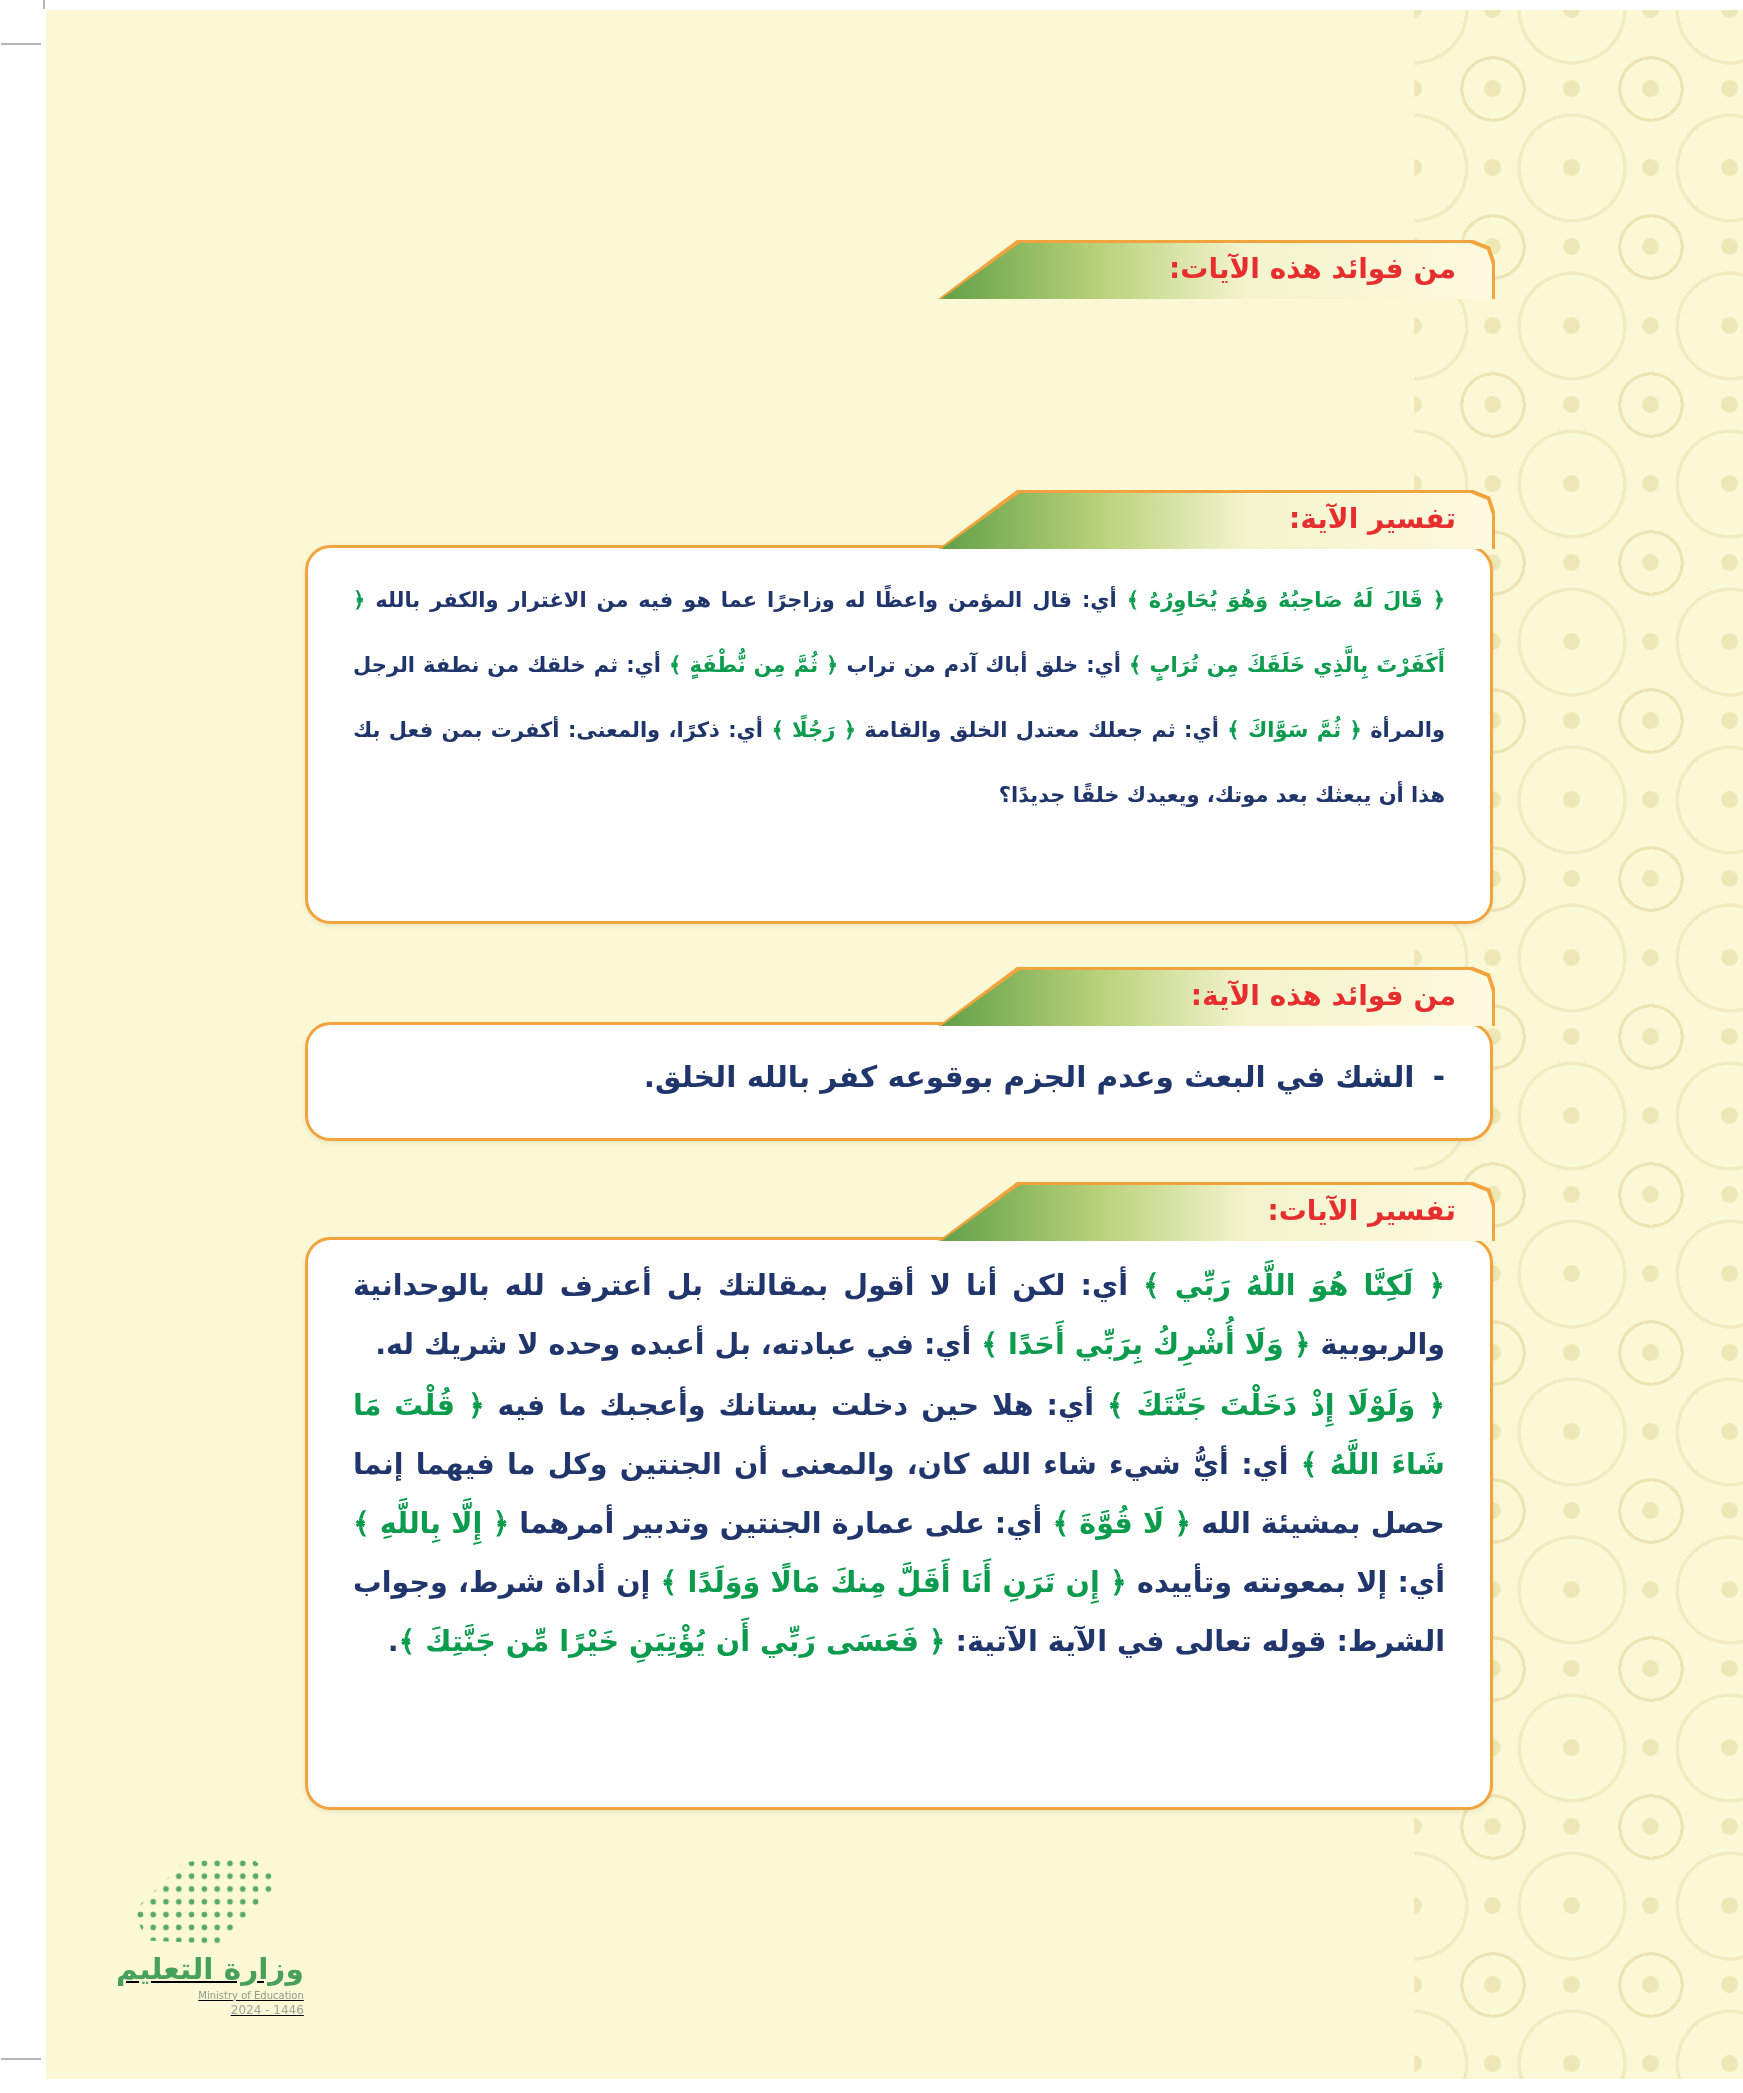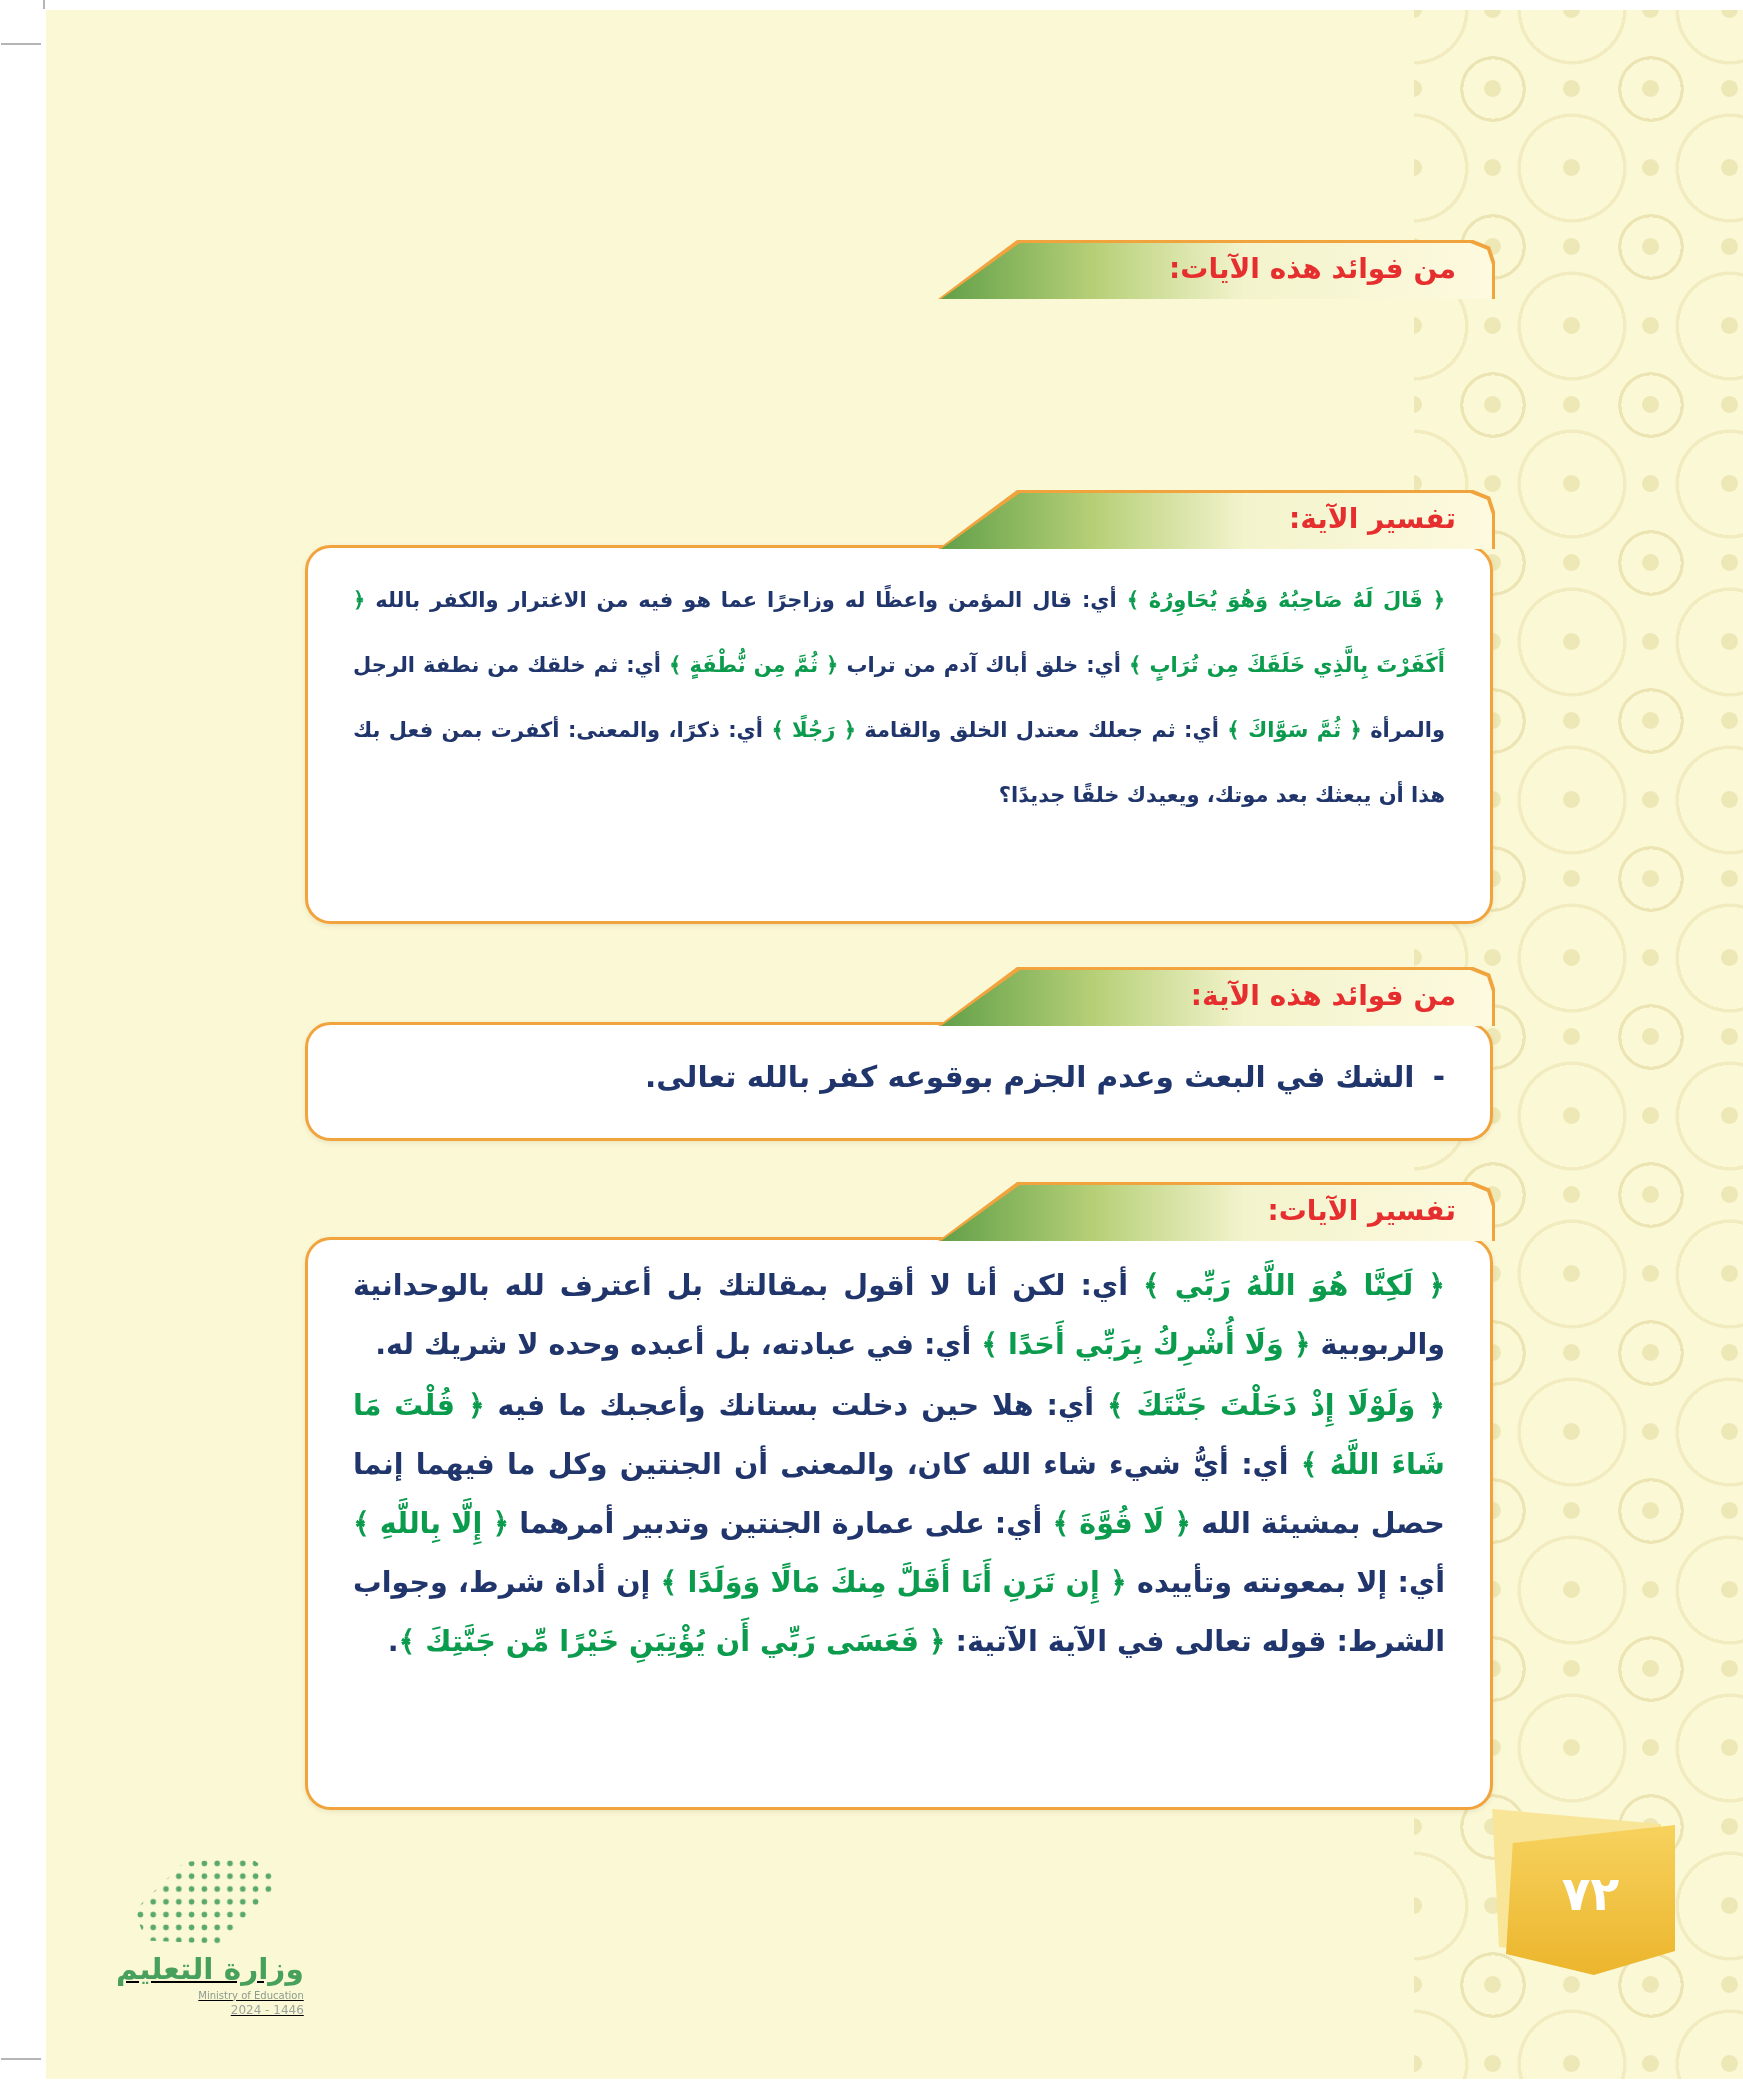--- a/index.html
+++ b/index.html
@@ -154,44 +154,39 @@
   </section>
 
   <section class="panel panel-3">
     <div class="tab">
       <div class="tab-shape"></div>
       <div class="tab-fill"></div>
       <span class="tab-label">من فوائد هذه الآية:</span>
     </div>
     <div class="box">
       <div class="box-body">
-          <p class="para bullet"><span class="dash">-</span> <span class="plain">الشك في البعث وعدم الجزم بوقوعه كفر بالله تعالى.</span></p>
+          <p class="para bullet"><span class="dash">-</span> <span class="plain">الشك في البعث وعدم الجزم بوقوعه كفر بالله الخلق.</span></p>
         </div>
     </div>
   </section>
 
   <section class="panel panel-4">
     <div class="tab">
       <div class="tab-shape"></div>
       <div class="tab-fill"></div>
       <span class="tab-label">تفسير الآيات:</span>
     </div>
     <div class="box">
       <div class="box-body">
           <p class="para body"><span class="quran">﴿ لَكِنَّا هُوَ اللَّهُ رَبِّي ﴾</span><span class="plain"> أي: لكن أنا لا أقول بمقالتك بل أعترف لله بالوحدانية والربوبية </span><span class="quran">﴿ وَلَا أُشْرِكُ بِرَبِّي أَحَدًا ﴾</span><span class="plain"> أي: في عبادته، بل أعبده وحده لا شريك له.</span></p>
           <p class="para body"><span class="quran">﴿ وَلَوْلَا إِذْ دَخَلْتَ جَنَّتَكَ ﴾</span><span class="plain"> أي: هلا حين دخلت بستانك وأعجبك ما فيه </span><span class="quran">﴿ قُلْتَ مَا شَاءَ اللَّهُ ﴾</span><span class="plain"> أي: أيُّ شيء شاء الله كان، والمعنى أن الجنتين وكل ما فيهما إنما حصل بمشيئة الله </span><span class="quran">﴿ لَا قُوَّةَ ﴾</span><span class="plain"> أي: على عمارة الجنتين وتدبير أمرهما </span><span class="quran">﴿ إِلَّا بِاللَّهِ ﴾</span><span class="plain"> أي: إلا بمعونته وتأييده </span><span class="quran">﴿ إِن تَرَنِ أَنَا أَقَلَّ مِنكَ مَالًا وَوَلَدًا ﴾</span><span class="plain"> إن أداة شرط، وجواب الشرط: قوله تعالى في الآية الآتية: </span><span class="quran">﴿ فَعَسَى رَبِّي أَن يُؤْتِيَنِ خَيْرًا مِّن جَنَّتِكَ ﴾</span><span class="plain">.</span></p>
         </div>
     </div>
   </section>
 
-  <div class="page-badge">
-    <div class="badge-back"></div>
-    <div class="badge-front"></div>
-    <span class="badge-num">٧٢</span>
-  </div>
 
   <div class="footer-logo">
     <div class="logo-dots"></div>
     <div class="logo-ar">وزارة التعليم</div>
     <div class="logo-en">Ministry of Education</div>
     <div class="logo-years">2024 - 1446</div>
   </div>
 
 </div>
 

